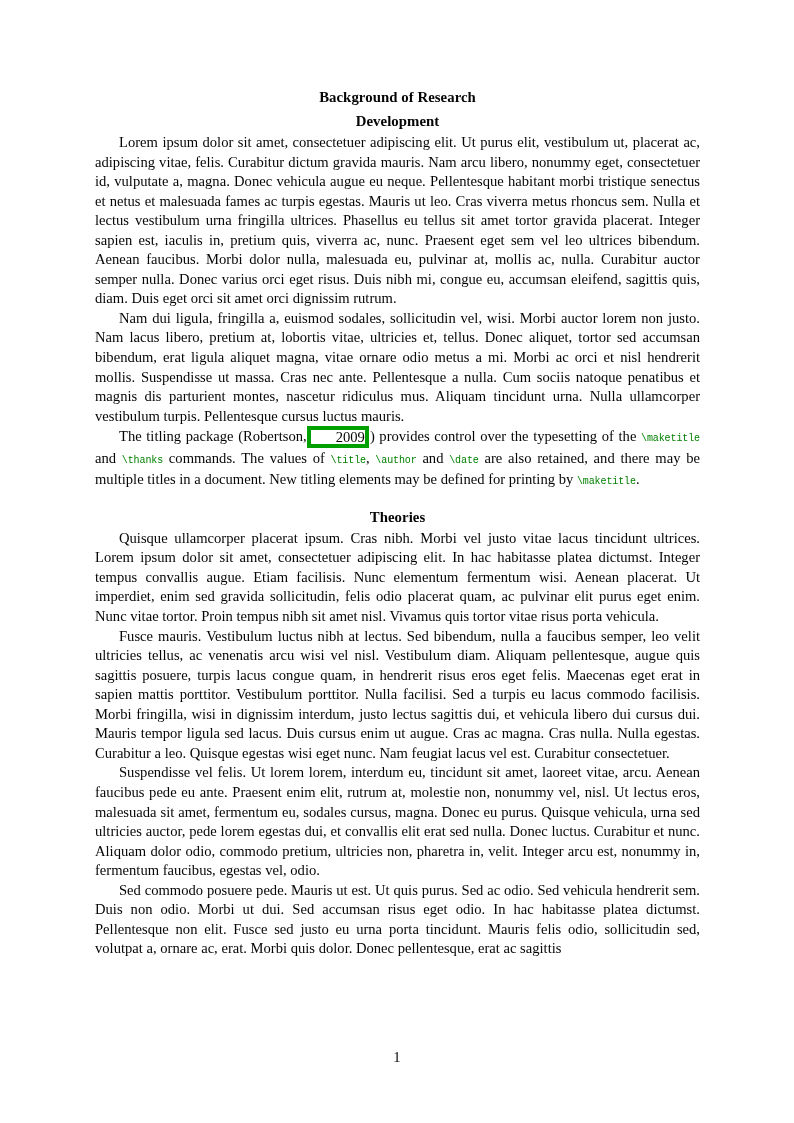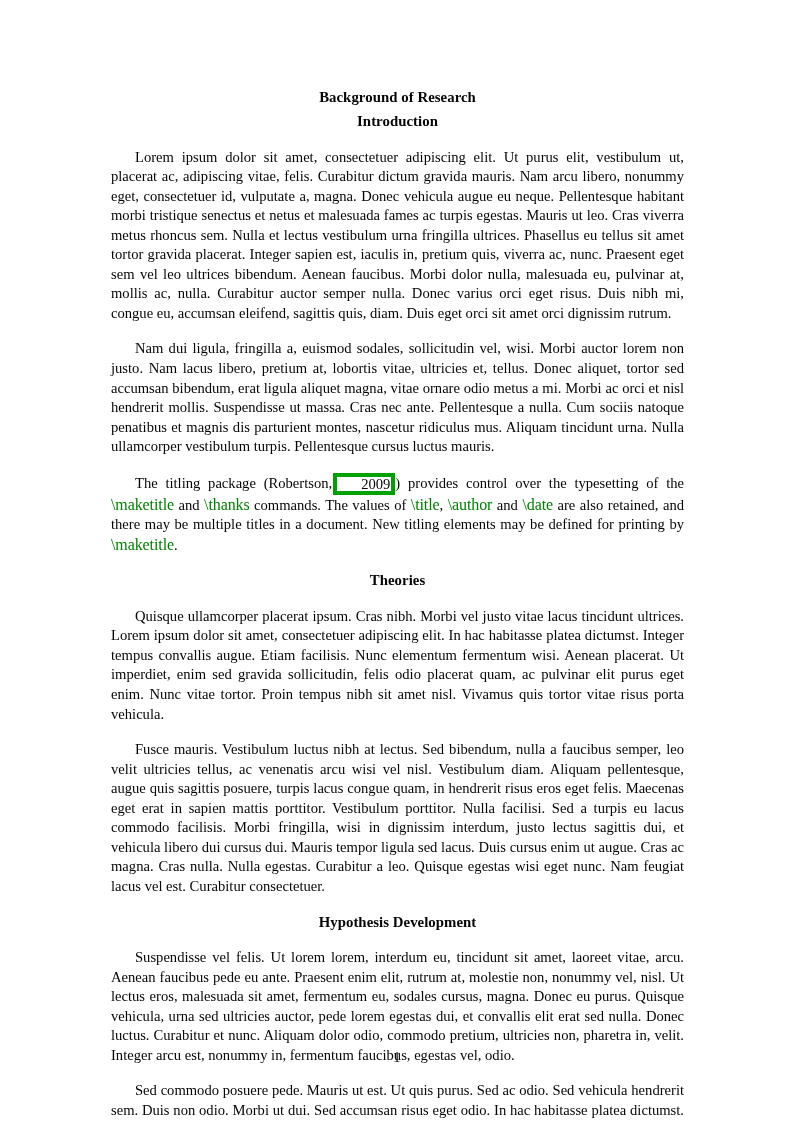--- a/index.html
+++ b/index.html
@@ -42,27 +42,27 @@
     font-weight: bold;
     font-size: 14.8px;
     line-height: 19.5px;
     margin: 0 0 1.5px 0;
     letter-spacing: 0.05px;
   }
   .section-heading.spaced {
     margin-top: 16px;
   }
   p.para {
-    margin: 16px;
+    margin: 0;
     text-indent: 24px;
     text-align: justify;
   }
   .tt {
-    font-family: Liberation Serif, serif;
-    font-size: 16px;
+    font-family: Liberation Mono, monospace;
+    font-size: 10px;
     letter-spacing: -0.1px;
   }
   .cite-link {
     display: inline-block;
     border: 4px solid #7f1d1d;
     padding: 0 0.5px;
     margin: 0 0.5px;
     line-height: 14px;
     vertical-align: -1px;
   }
@@ -78,35 +78,34 @@
   }
 </style>
 </head>
 <body>
 
 <div class="page">
   <div class="content">
 
     <div class="doc-title">Background of Research</div>
 
-    <div class="section-heading">Introduction</div>
+    <div class="section-heading">Development</div>
 
     <p class="para">Lorem ipsum dolor sit amet, consectetuer adipiscing elit. Ut purus elit, vestibulum ut, placerat ac, adipiscing vitae, felis. Curabitur dictum gravida mauris. Nam arcu libero, nonummy eget, consectetuer id, vulputate a, magna. Donec vehicula augue eu neque. Pellentesque habitant morbi tristique senectus et netus et malesuada fames ac turpis egestas. Mauris ut leo. Cras viverra metus rhoncus sem. Nulla et lectus vestibulum urna fringilla ultrices. Phasellus eu tellus sit amet tortor gravida placerat. Integer sapien est, iaculis in, pretium quis, viverra ac, nunc. Praesent eget sem vel leo ultrices bibendum. Aenean faucibus. Morbi dolor nulla, malesuada eu, pulvinar at, mollis ac, nulla. Curabitur auctor semper nulla. Donec varius orci eget risus. Duis nibh mi, congue eu, accumsan eleifend, sagittis quis, diam. Duis eget orci sit amet orci dignissim rutrum.</p>
 
     <p class="para">Nam dui ligula, fringilla a, euismod sodales, sollicitudin vel, wisi. Morbi auctor lorem non justo. Nam lacus libero, pretium at, lobortis vitae, ultricies et, tellus. Donec aliquet, tortor sed accumsan bibendum, erat ligula aliquet magna, vitae ornare odio metus a mi. Morbi ac orci et nisl hendrerit mollis. Suspendisse ut massa. Cras nec ante. Pellentesque a nulla. Cum sociis natoque penatibus et magnis dis parturient montes, nascetur ridiculus mus. Aliquam tincidunt urna. Nulla ullamcorper vestibulum turpis. Pellentesque cursus luctus mauris.</p>
 
     <p class="para"><span>The titling package (Robertson,</span><span class="cite-link" style="border-color: rgb(0, 160, 0); color: rgb(5, 5, 5);">2009</span><span>) provides control over the typesetting of the</span> <span class="tt" style="color: rgb(0, 128, 0);">\maketitle</span> <span>and</span> <span class="tt" style="color: rgb(0, 128, 0);">\thanks</span> <span>commands. The values of</span> <span class="tt" style="color: rgb(0, 128, 0);">\title</span><span>,</span> <span class="tt" style="color: rgb(0, 128, 0);">\author</span> <span>and</span> <span class="tt" style="color: rgb(0, 128, 0);">\date</span> <span>are also retained, and there may be multiple titles in a document. New titling elements may be defined for printing by</span> <span class="tt" style="color: rgb(0, 128, 0);">\maketitle</span><span>.</span></p>
 
     <div class="section-heading spaced">Theories</div>
 
     <p class="para">Quisque ullamcorper placerat ipsum. Cras nibh. Morbi vel justo vitae lacus tincidunt ultrices. Lorem ipsum dolor sit amet, consectetuer adipiscing elit. In hac habitasse platea dictumst. Integer tempus convallis augue. Etiam facilisis. Nunc elementum fermentum wisi. Aenean placerat. Ut imperdiet, enim sed gravida sollicitudin, felis odio placerat quam, ac pulvinar elit purus eget enim. Nunc vitae tortor. Proin tempus nibh sit amet nisl. Vivamus quis tortor vitae risus porta vehicula.</p>
 
     <p class="para">Fusce mauris. Vestibulum luctus nibh at lectus. Sed bibendum, nulla a faucibus semper, leo velit ultricies tellus, ac venenatis arcu wisi vel nisl. Vestibulum diam. Aliquam pellentesque, augue quis sagittis posuere, turpis lacus congue quam, in hendrerit risus eros eget felis. Maecenas eget erat in sapien mattis porttitor. Vestibulum porttitor. Nulla facilisi. Sed a turpis eu lacus commodo facilisis. Morbi fringilla, wisi in dignissim interdum, justo lectus sagittis dui, et vehicula libero dui cursus dui. Mauris tempor ligula sed lacus. Duis cursus enim ut augue. Cras ac magna. Cras nulla. Nulla egestas. Curabitur a leo. Quisque egestas wisi eget nunc. Nam feugiat lacus vel est. Curabitur consectetuer.</p>
 
-    <div class="section-heading spaced">Hypothesis Development</div>
 
     <p class="para">Suspendisse vel felis. Ut lorem lorem, interdum eu, tincidunt sit amet, laoreet vitae, arcu. Aenean faucibus pede eu ante. Praesent enim elit, rutrum at, molestie non, nonummy vel, nisl. Ut lectus eros, malesuada sit amet, fermentum eu, sodales cursus, magna. Donec eu purus. Quisque vehicula, urna sed ultricies auctor, pede lorem egestas dui, et convallis elit erat sed nulla. Donec luctus. Curabitur et nunc. Aliquam dolor odio, commodo pretium, ultricies non, pharetra in, velit. Integer arcu est, nonummy in, fermentum faucibus, egestas vel, odio.</p>
 
     <p class="para">Sed commodo posuere pede. Mauris ut est. Ut quis purus. Sed ac odio. Sed vehicula hendrerit sem. Duis non odio. Morbi ut dui. Sed accumsan risus eget odio. In hac habitasse platea dictumst. Pellentesque non elit. Fusce sed justo eu urna porta tincidunt. Mauris felis odio, sollicitudin sed, volutpat a, ornare ac, erat. Morbi quis dolor. Donec pellentesque, erat ac sagittis</p>
 
   </div>
 
   <div class="pagenum">1</div>
 </div>
 

